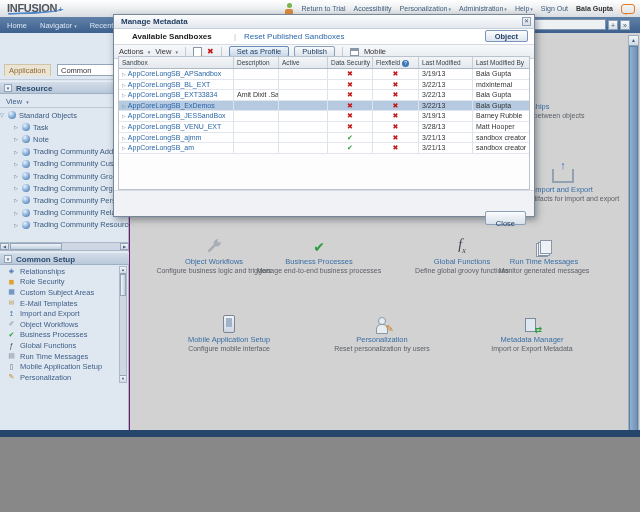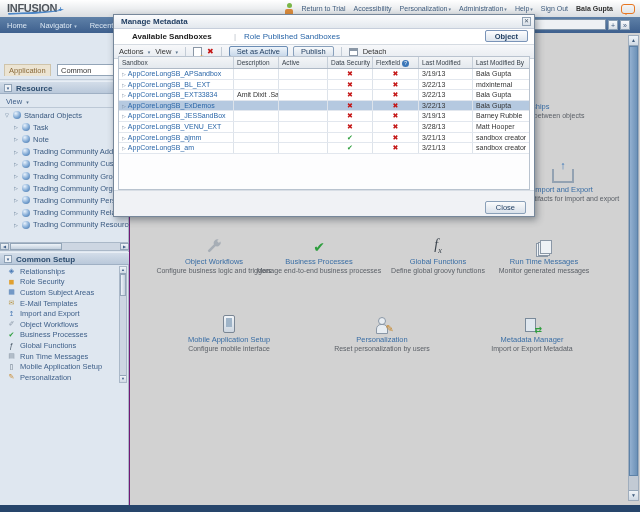--- a/index.html
+++ b/index.html
@@ -1,16 +1,16 @@
 <!DOCTYPE html>
 <html><head>
 <meta charset="utf-8">
 <style>
   html,body{margin:0;padding:0;background:#888;}
-  .screen{position:relative;width:640px;height:512px;overflow:hidden;background:#701a75;
+  .screen{position:relative;width:640px;height:437px;overflow:hidden;background:#701a75;
     font-family:"Liberation Sans","DejaVu Sans",sans-serif;-webkit-font-smoothing:antialiased;}
   
   .topbar{position:absolute;left:0;top:0;width:640px;height:17px;background:linear-gradient(#ffffff,#d9dde1);border-bottom:1px solid #bfc4c9;}
   .logo{position:absolute;left:7px;top:2px;font-size:11px;font-weight:bold;color:#4e545b;letter-spacing:-0.3px;}
   .logo::after{content:"";position:absolute;left:1px;bottom:0px;width:56px;height:3px;border-bottom:2px solid #4a86c8;transform:rotate(-2deg);border-radius:0 0 80% 10%;}
   .logo-plus{color:#4a86c8;font-size:8px;margin-left:1px;}
   .topbar-right{position:absolute;right:5px;top:0;height:17px;display:flex;align-items:center;gap:8px;font-size:7px;color:#3f5c7d;white-space:nowrap;}
   .hlinks{display:flex;gap:8px;align-items:center;}
   .hlink{cursor:pointer;}
   .caret{font-size:5px;color:#6a7f96;margin-left:1px;}
@@ -34,21 +34,21 @@
   .app-label{position:absolute;left:4px;top:5px;font-size:7.5px;color:#8a6a3a;background:#ece4d2;border:1px solid #cfc4aa;border-bottom:none;padding:1px 4px;}
   .app-select{position:absolute;left:57px;top:5px;width:64px;height:12px;background:#fff;border:1px solid #93a5b8;font-size:7.5px;line-height:11px;padding-left:3px;color:#333;box-sizing:border-box;}
   .app-select .sel-caret{position:absolute;right:1px;top:2px;font-size:5px;color:#5a748e;}
   .section-header{position:absolute;left:0;width:129px;height:13px;background:linear-gradient(#d3dde9,#b9c8da);border-top:1px solid #e8eef5;border-bottom:1px solid #9fb0c4;font-size:8px;font-weight:bold;color:#2e4e70;line-height:13px;box-sizing:border-box;white-space:nowrap;}
   #objects-header{top:48px;}
   #setup-header{top:219px;}
   .collapse-box{display:inline-block;width:8px;height:8px;margin:0 4px;background:#eef2f7;border:1px solid #8fa2b6;font-size:5px;line-height:7px;text-align:center;color:#40608a;vertical-align:1px;box-sizing:border-box;}
   .view-row{position:absolute;left:0;top:62px;width:129px;height:13px;border-bottom:1px solid #bcc8d6;font-size:7.5px;color:#40608a;line-height:13px;padding-left:6px;box-sizing:border-box;}
   .tree{position:absolute;left:0;top:76px;width:129px;height:132px;overflow:hidden;font-size:7.5px;color:#3a5a80;}
   .tree-row{height:12.2px;display:flex;align-items:center;white-space:nowrap;}
-  .tree-row.root{padding-left:5px;}
+  .tree-row.root{}
   .tree-row.child{padding-left:14px;}
   .expander{font-size:5px;color:#5a748e;width:7px;flex:0 0 7px;}
   .globe{width:8px;height:8px;border-radius:50%;background:radial-gradient(circle at 35% 30%,#e8f2fc,#7fa8d4 55%,#3f6da2);margin:0 3px 0 1px;flex:0 0 8px;}
   .tree-label{overflow:hidden;}
   .h-scroll{position:absolute;left:0;top:209px;width:129px;height:9px;background:#cdd6e2;border-top:1px solid #aab8c8;border-bottom:1px solid #aab8c8;box-sizing:border-box;}
   .hs-arrow{position:absolute;top:0;width:9px;height:7px;background:linear-gradient(#f0f4f8,#cfd9e4);border:1px solid #93a5b8;font-size:4px;line-height:6px;text-align:center;color:#40608a;box-sizing:border-box;}
   .hs-left{left:0}.hs-right{right:0}
   .h-thumb{position:absolute;left:10px;top:0;width:52px;height:7px;background:linear-gradient(#eef3f8,#c3d0de);border:1px solid #93a5b8;box-sizing:border-box;}
   .setup-list{position:absolute;left:0;top:233px;width:119px;height:120px;font-size:7.5px;color:#40618a;overflow:hidden;}
   .setup-row{height:10.6px;display:flex;align-items:center;padding-left:7px;white-space:nowrap;}
@@ -65,21 +65,21 @@
   .ms-down{bottom:0;border-top:1px solid #93a5b8;}
   .ms-thumb{position:absolute;left:0;top:10px;width:9px;height:430px;background:linear-gradient(90deg,#93b0d0,#6d92b8);border:1px solid #5d82a8;box-sizing:border-box;}
   .tile{position:absolute;width:132px;text-align:center;}
   .tile-icon{height:22px;display:flex;align-items:flex-end;justify-content:center;}
   .tile-title{font-size:7.5px;color:#3a6ea5;margin-top:2px;white-space:nowrap;}
   .tile-desc{font-size:7px;color:#5a5f66;margin-top:1px;white-space:nowrap;}
   #tile-relationships{left:331px;top:45px;}
   #tile-import-export{left:358px;top:128px;width:150px;}
   #tile-object-workflows{left:18px;top:200px;}
   #tile-business-processes{left:123px;top:200px;}
-  #tile-global-functions{left:242px;top:200px;}
+  #tile-global-functions{left:266px;top:200px;}
   #tile-run-time-messages{left:348px;top:200px;}
   #tile-mobile-application-setup{left:33px;top:278px;}
   #tile-personalization{left:186px;top:278px;}
   #tile-metadata-manager{left:336px;top:278px;}
   .big-check{font-size:14px;color:#2e9e3e;}
   .fx{font-family:"Liberation Serif","DejaVu Serif",serif;font-style:italic;font-size:14px;color:#39424c;}
   .fx sub{font-size:8px;}
   .tray{width:18px;height:12px;border:2px solid #93a2b2;border-top:none;position:relative;margin-top:8px;}
   .tray-arrow{position:absolute;left:50%;transform:translateX(-50%);top:-9px;font-size:11px;color:#3a76b8;font-weight:bold;line-height:1;}
   .pages{position:relative;display:inline-block;width:16px;height:15px;}
@@ -121,21 +121,21 @@
   .tr.selected{background:#b5c9e0;}
   .td{border-right:1px solid #dde3ea;line-height:9.6px;padding-left:3px;box-sizing:border-box;white-space:nowrap;overflow:hidden;}
   .td.center{text-align:center;padding-left:0;}
   .col-0{width:115px}.col-1{width:45px}.col-2{width:49px}.col-3{width:45px}.col-4{width:46px}.col-5{width:54px}.col-6{width:53px;border-right:none;}
   .row-link{color:#2a66a8;}
   .row-exp{font-size:5px;color:#7a8ba0;margin-right:2px;}
   .mark-x{color:#c41414;font-weight:bold;font-size:7px;}
   .mark-check{color:#2e9e3e;font-size:7px;}
   .info-q{display:inline-block;width:7px;height:7px;border-radius:50%;background:#3a76b8;color:#fff;font-size:5px;line-height:7px;text-align:center;margin-left:2px;}
   .dlg-footer{position:absolute;left:0;bottom:0;width:100%;height:25px;background:#f0f2f5;border-top:1px solid #d8dee5;}
-  .close-btn{position:absolute;right:8px;top:10px;height:13px;padding:0 10px;background:linear-gradient(#fafbfc,#d9e1ea);border:1px solid #8aa0b8;border-radius:2px;font-size:7.5px;color:#1c3a5e;line-height:12px;box-sizing:border-box;}
+  .close-btn{position:absolute;right:8px;top:20px;height:13px;padding:6px 10px;background:linear-gradient(#fafbfc,#d9e1ea);border:1px solid #8aa0b8;border-radius:2px;font-size:7.5px;color:#1c3a5e;line-height:12px;box-sizing:border-box;}
   
   .bottombar{position:absolute;left:0;bottom:0;width:640px;height:7px;background:#26456b;}
 </style>
 </head>
 <body>
 
 <div class="screen">
 
   <div class="topbar">
     <span class="logo"><span>INFUSION</span><span class="logo-plus">+</span></span>
@@ -385,35 +385,35 @@
   <div class="bottombar"></div>
 
   <div class="dialog">
     <div class="dlg-titlebar">
       <div class="dlg-title">Manage Metadata</div>
       <div class="dlg-close">✕</div>
     </div>
     <div class="dlg-tabs">
       <span class="tab-active">Available Sandboxes</span>
       <span class="tab-sep">|</span>
-      <span class="tab-link">Role Published Sandboxes</span>
+      <span class="tab-link">Reset Published Sandboxes</span>
       <span class="import-btn">Object</span>
     </div>
     <div class="dlg-toolbar">
       <span class="tb-menu"><span>Actions</span> <span class="nav-caret" style="color:#5a748e">▾</span></span>
       <span class="tb-menu"><span>View</span> <span class="nav-caret" style="color:#5a748e">▾</span></span>
       <span class="tb-sep"></span>
       <span class="icon-new"></span>
       <span class="icon-delete">✖</span>
       <span class="tb-sep"></span>
-      <span class="btn btn-primary">Set as Active</span>
+      <span class="btn btn-primary">Set as Profile</span>
       <span class="btn">Publish</span>
       <span class="tb-sep"></span>
       <span class="icon-detach"></span>
-      <span>Detach</span>
+      <span>Mobile</span>
     </div>
     <div class="dlg-table">
       <div class="thead">
           <div class="th col-0">Sandbox</div>
           <div class="th col-1">Description</div>
           <div class="th col-2">Active</div>
           <div class="th col-3">Data Security</div>
           <div class="th col-4">Flexfield<span class="info-q">?</span></div>
           <div class="th col-5">Last Modified</div>
           <div class="th col-6">Last Modified By</div>

